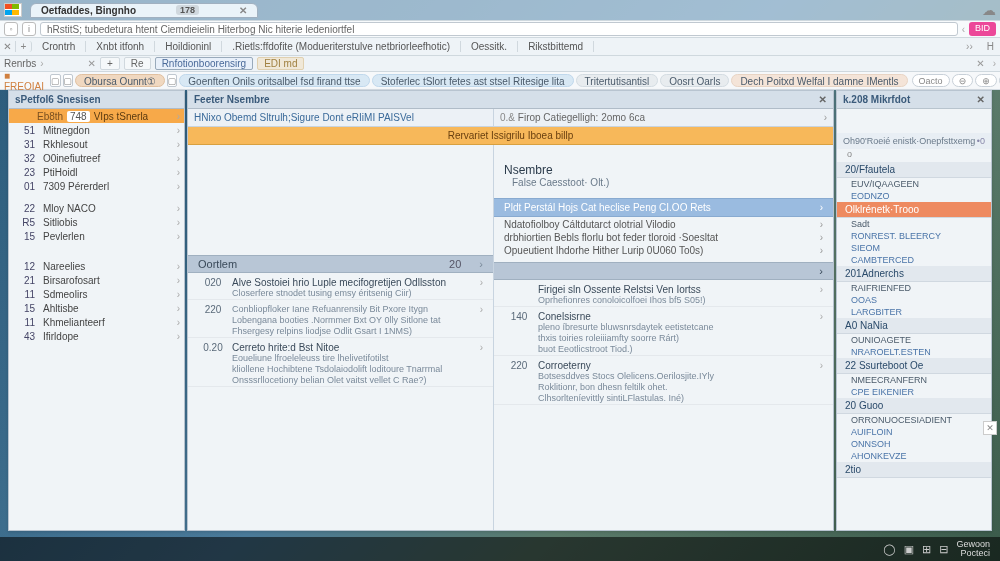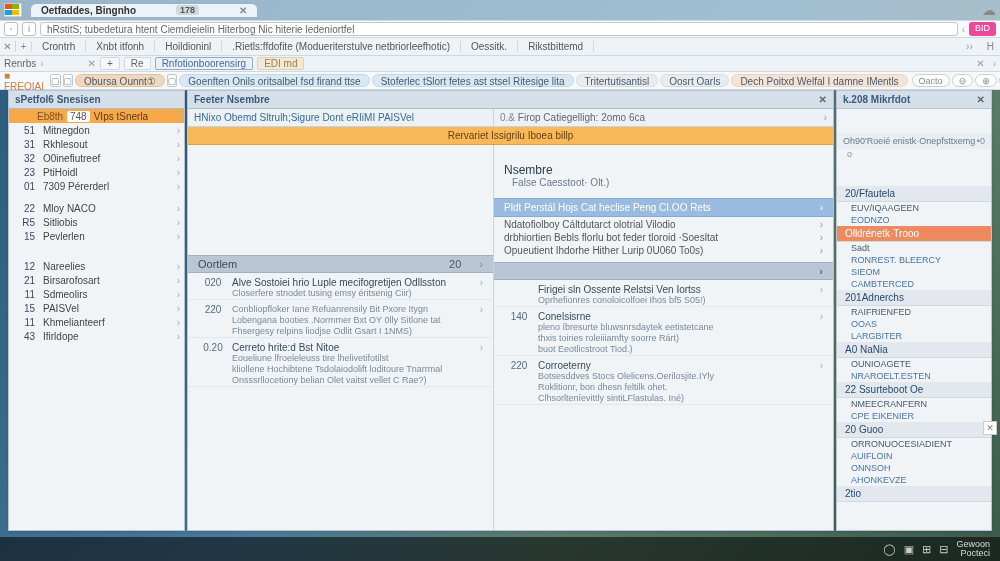--- a/index.html
+++ b/index.html
@@ -66,21 +66,21 @@
 .listrow { display:flex; padding:4px 6px 0; font-size:10px; color:#555; border-bottom:1px solid #e4e8ec;}
 .listrow .code { width:38px; color:#5a6a7a; text-align:center;}
 .listrow .body { flex:1;}
 .listrow .body .t { color:#3a4a5a; font-size:10px;}
 .listrow .body .d { color:#7a8a9a; font-size:9px; line-height:11px;}
 .listrow .ch { color:#aaa; padding:0 4px;}
 .rhead { height:18px; background:#d5dfe9; display:flex; align-items:center; padding:0 6px; font-size:10px; color:#3a5a7a; font-weight:600; border-bottom:1px solid #b8c4ce;}
 .rsub { height:16px; background:#e8eef4; font-size:9px; color:#6a7a8a; padding:0 6px; display:flex; align-items:center;margin-top:24px;}
 .rsub .ref { margin-left:auto; color:#88a;}
 .rsmall { height:13px; font-size:9px; padding:0 10px; color:#888;}
-.rbody { flex:1; overflow:auto;margin-top:24px;}
+.rbody { flex:1; overflow:auto;}
 .rgroup-h { background:#e2e8ee; padding:2px 8px; font-size:10px; color:#2a4a6a; border-bottom:1px solid #d0d8e0;}
 .rgroup-h.orange { background:#ee8a60; color:#fff;}
 .rline { padding:1px 14px; font-size:9px; color:#4a5a6a;}
 .rline.blue { color:#4a74a8;}
 .rxbtn { position:absolute; right:-6px; width:14px; height:14px; background:#fff; border:1px solid #ccc; display:flex; align-items:center; justify-content:center; font-size:9px; color:#888;}
 .taskbar { position:absolute; bottom:0; left:0; right:0; height:24px; background:rgba(0,0,0,0.55); display:flex; align-items:center; justify-content:flex-end; padding:0 10px; gap:8px; font-size:9px; color:#ddd;}
 .taskbar .ic { font-size:11px; color:#ccc;}
 .taskbar .time { display:flex; flex-direction:column; line-height:9px; text-align:right;}
 </style>
 </head>
@@ -214,21 +214,21 @@
           <span>Birsarofosart</span>
           <span class="chev">›</span>
         </div>
         <div class="lrow">
           <span class="num">11</span>
           <span>Sdmeolirs</span>
           <span class="chev">›</span>
         </div>
         <div class="lrow">
           <span class="num">15</span>
-          <span>PAISVel</span>
+          <span>Ahltisbe</span>
           <span class="chev">›</span>
         </div>
         <div class="lrow">
           <span class="num">11</span>
           <span>Khmelianteerf</span>
           <span class="chev">›</span>
         </div>
         <div class="lrow">
           <span class="num">43</span>
           <span>Ifirldope</span>

